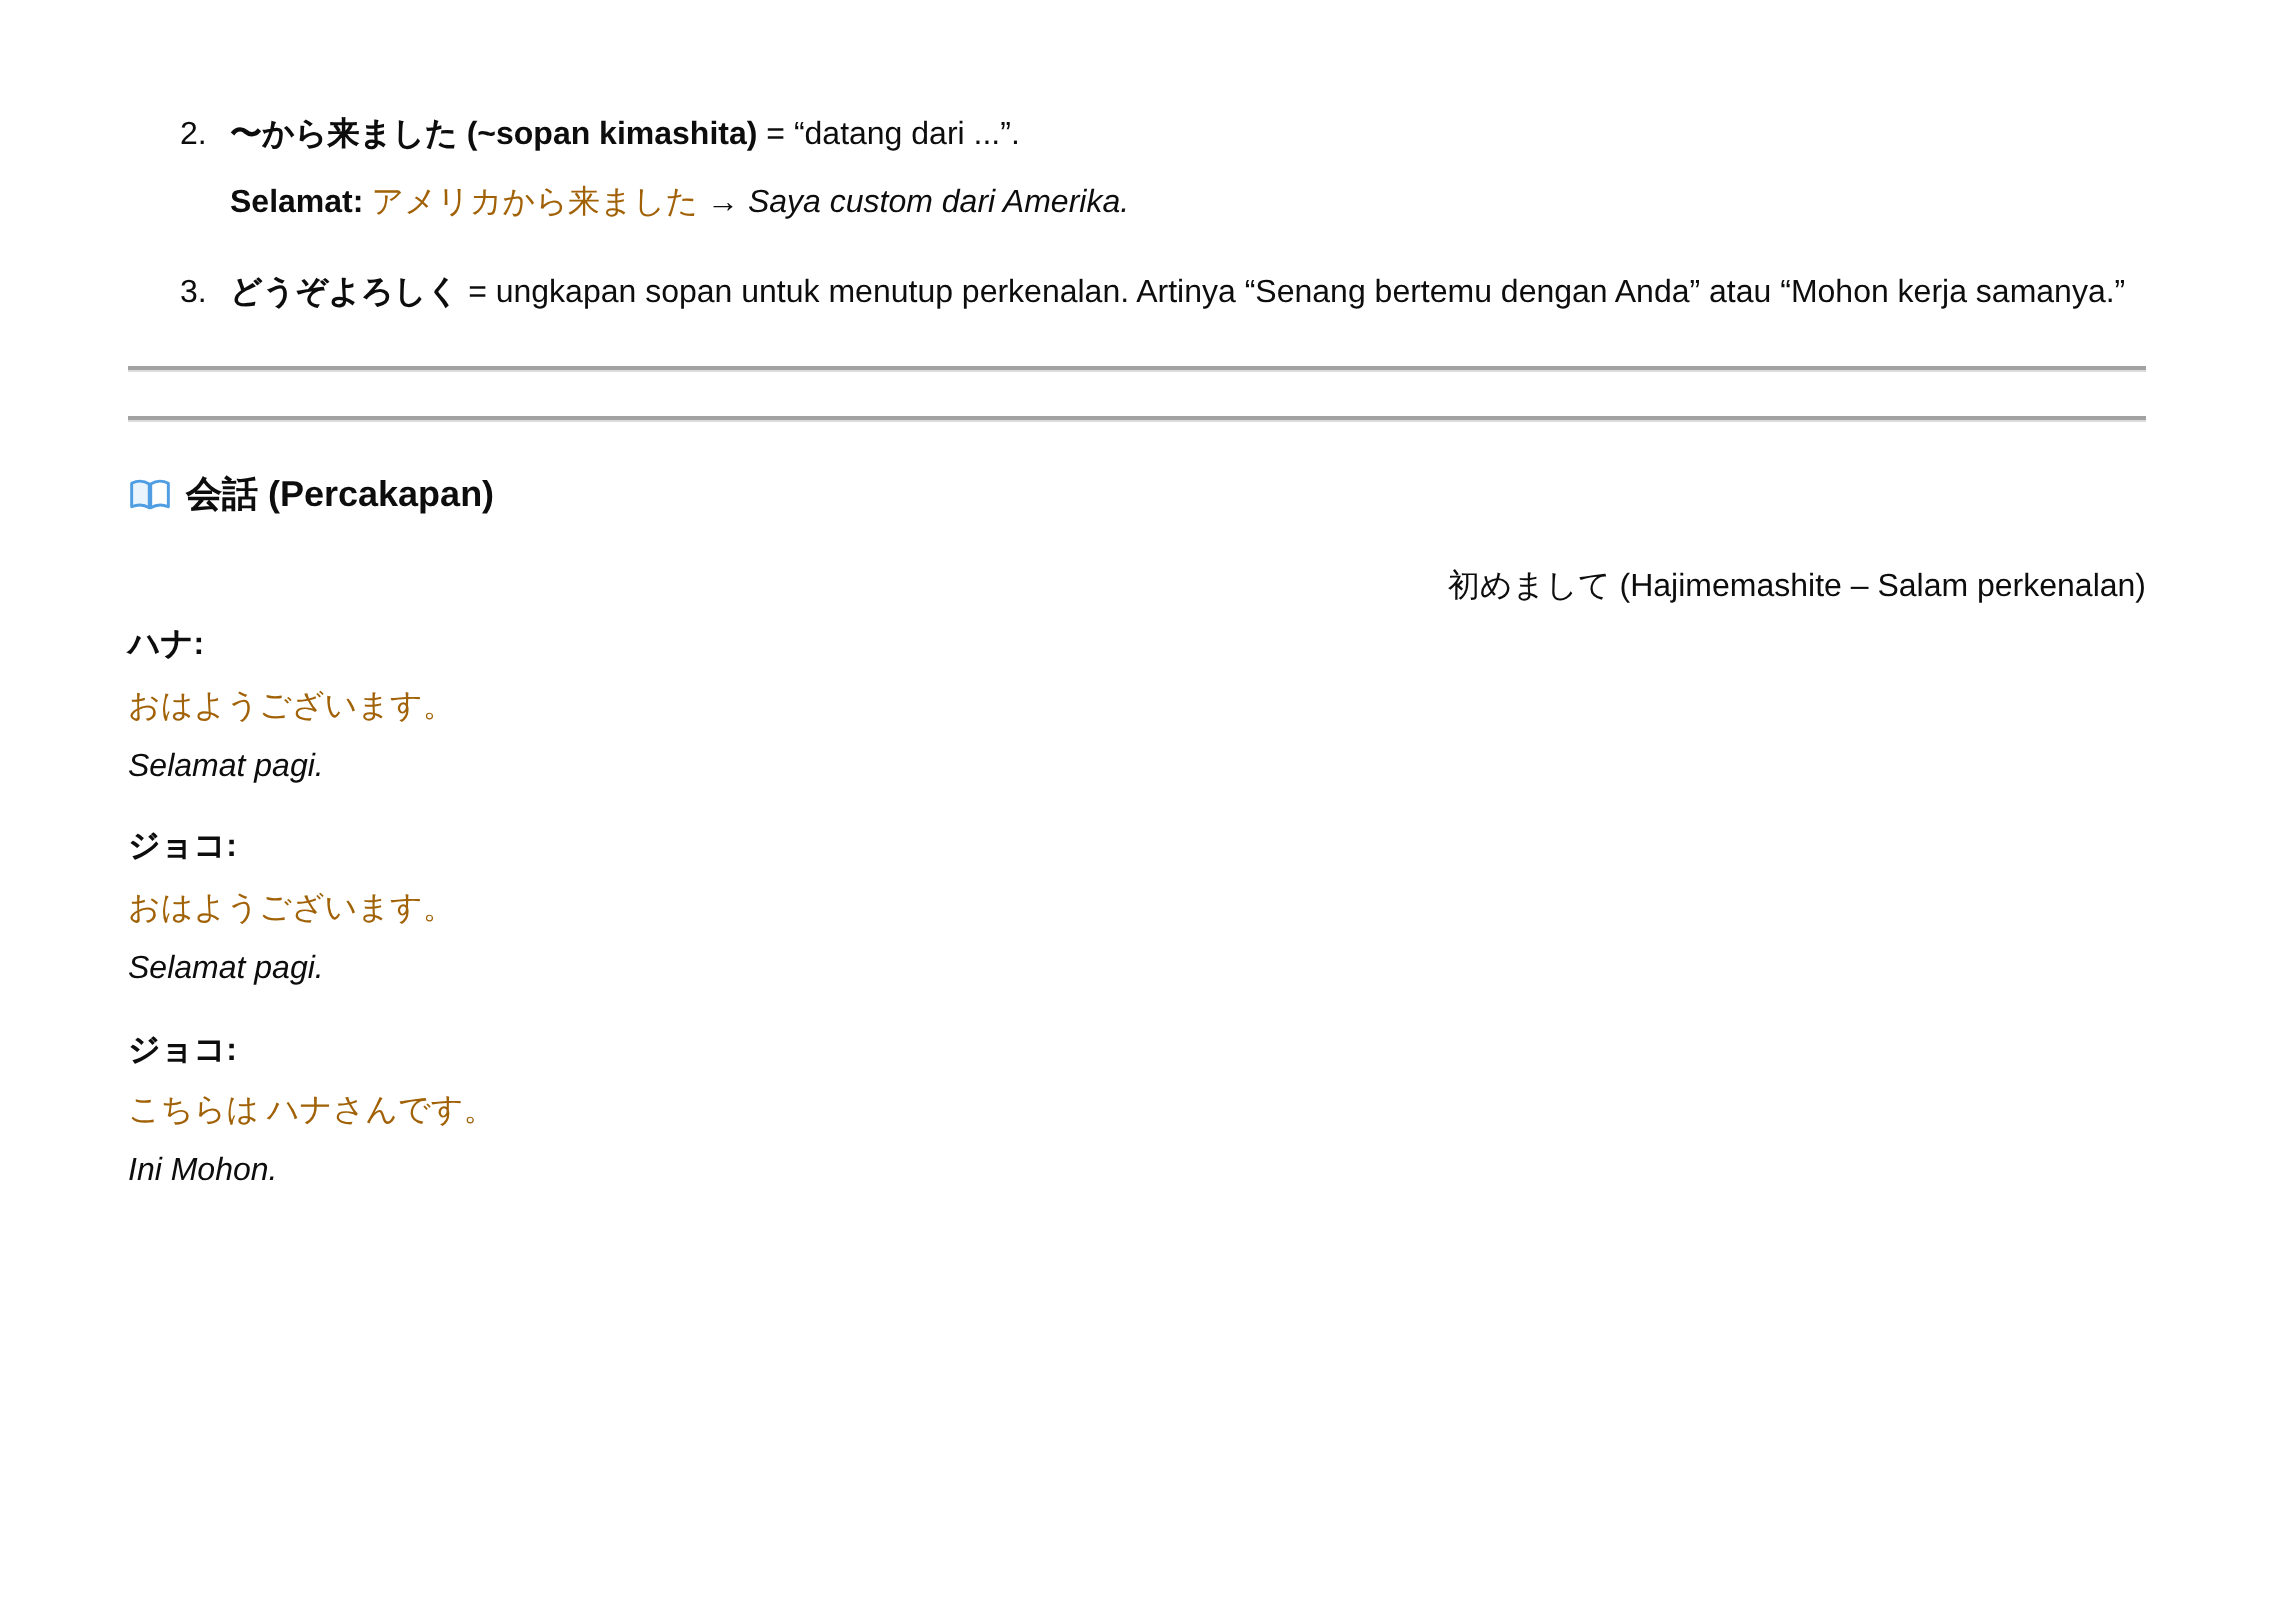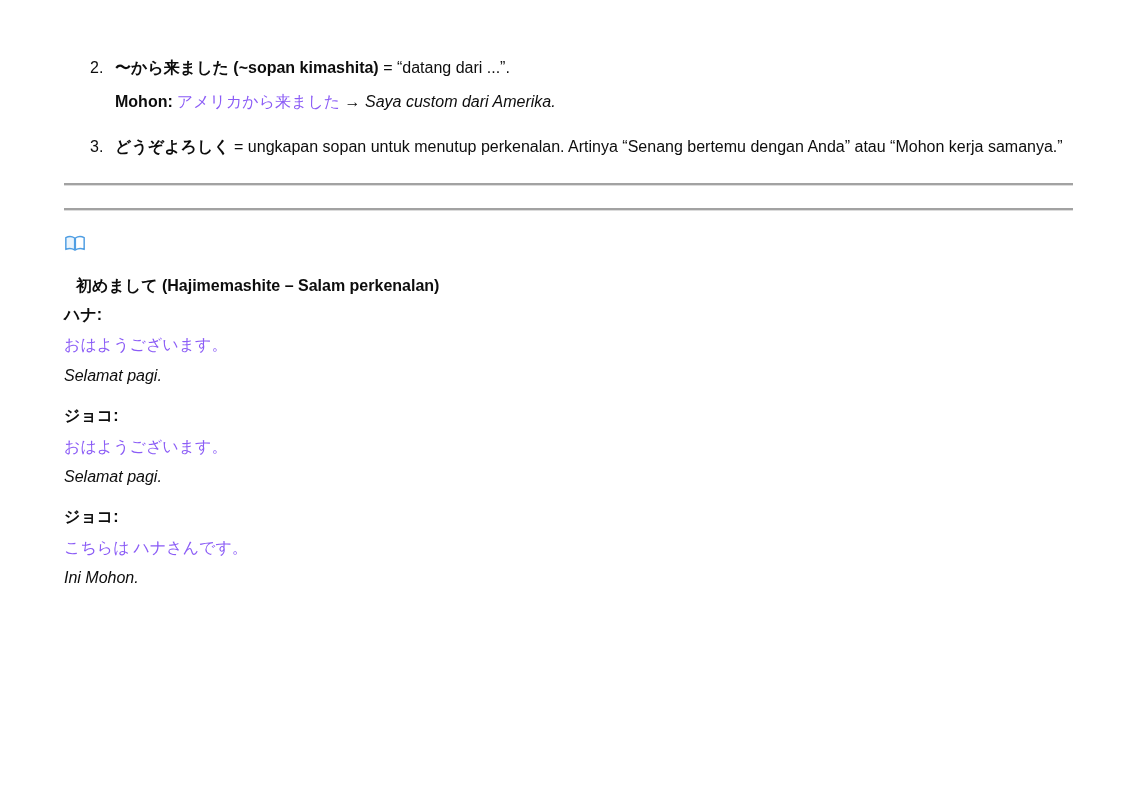--- a/index.html
+++ b/index.html
@@ -13,21 +13,21 @@
     font-family: "Liberation Sans", "DejaVu Sans", sans-serif;
     font-size: 16px;
     line-height: 1.75;
   }
   .content { padding: 54px 64px 0 64px; }
 
   .b { font-weight: 700; }
   .i { font-style: italic; }
   .jp-serif {
     font-family: "Liberation Serif", "DejaVu Serif", serif;
-    color: #8b5cf6;
+    color: #a16207;
   }
 
   ol.lesson-list {
     list-style: none;
     margin: 0;
     padding: 0 0 0 51px;
   }
   ol.lesson-list li {
     position: relative;
     margin: 0 0 17px 0;
@@ -56,59 +56,61 @@
     font-size: 18px;
     font-weight: 700;
     line-height: 1.4;
     display: flex;
     align-items: center;
     gap: 7px;
   }
   .book-icon { display: inline-flex; align-items: center; }
 
   p.subheading {
-    margin: 20px 0 0 12px;
-    font-weight: 700;
+    margin: 20px 0 0 0;
+    font-weight: 400;
+    text-align: right;
   }
 
   .dialogue { }
   .dialogue-block { line-height: 1.9; }
   .dialogue-block + .dialogue-block { margin-top: 10px; }
   .speaker { font-weight: 700; }
 </style>
 </head>
 <body>
 
 <div class="content">
 
   <ol class="lesson-list">
     <li>
       <span class="num">2.</span>
       <p class="li-main"><span class="b">〜から来ました (~sopan kimashita)</span><span> = “datang dari ...”.</span></p>
-      <p class="example"><span class="b">Mohon:</span><span class="jp-serif"> アメリカから来ました</span><span> → </span><span class="i">Saya custom dari Amerika.</span></p>
+      <p class="example"><span class="b">Selamat:</span><span class="jp-serif"> アメリカから来ました</span><span> → </span><span class="i">Saya custom dari Amerika.</span></p>
     </li>
     <li>
       <span class="num">3.</span>
       <p class="li-main"><span class="b">どうぞよろしく</span><span> = ungkapan sopan untuk menutup perkenalan. Artinya “Senang bertemu dengan Anda” atau “Mohon kerja samanya.”</span></p>
     </li>
   </ol>
 
   <hr class="rule">
 
 
   <hr class="rule">
 
   <h3 class="conv-heading">
     <span class="book-icon">
       <svg width="22" height="17" viewBox="0 0 24 18" aria-hidden="true">
         <path d="M2 2.6 C5.2 1 8.8 1.2 11.6 3 L11.6 16 C8.8 14.2 5.2 14 2 15.4 Z" fill="#eaf4fc" stroke="#4f9ee3" stroke-width="1.6" stroke-linejoin="round"></path>
         <path d="M22 2.6 C18.8 1 15.2 1.2 12.4 3 L12.4 16 C15.2 14.2 18.8 14 22 15.4 Z" fill="#ffffff" stroke="#4f9ee3" stroke-width="1.6" stroke-linejoin="round"></path>
         <line x1="12" y1="3" x2="12" y2="16" stroke="#4f9ee3" stroke-width="1.2"></line>
       </svg>
     </span>
+    <span>会話 (Percakapan)</span>
   </h3>
 
   <p class="subheading">初めまして (Hajimemashite – Salam perkenalan)</p>
 
   <div class="dialogue">
     <div class="dialogue-block">
       <span class="speaker">ハナ:</span><br>
       <span class="jp-serif">おはようございます。</span><br>
       <span class="i">Selamat pagi.</span>
     </div>

